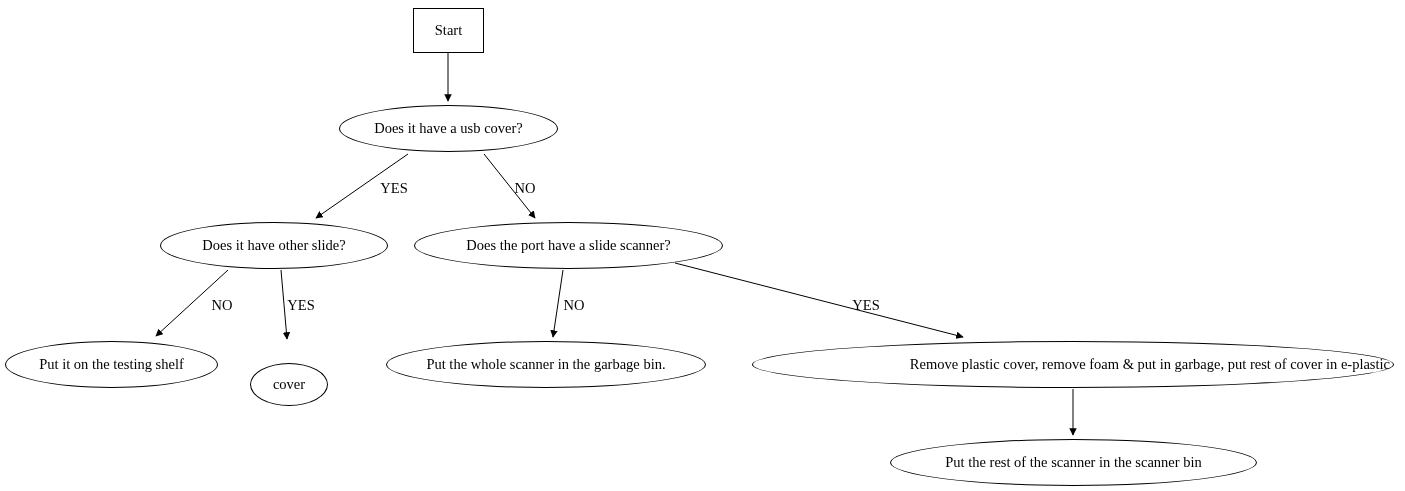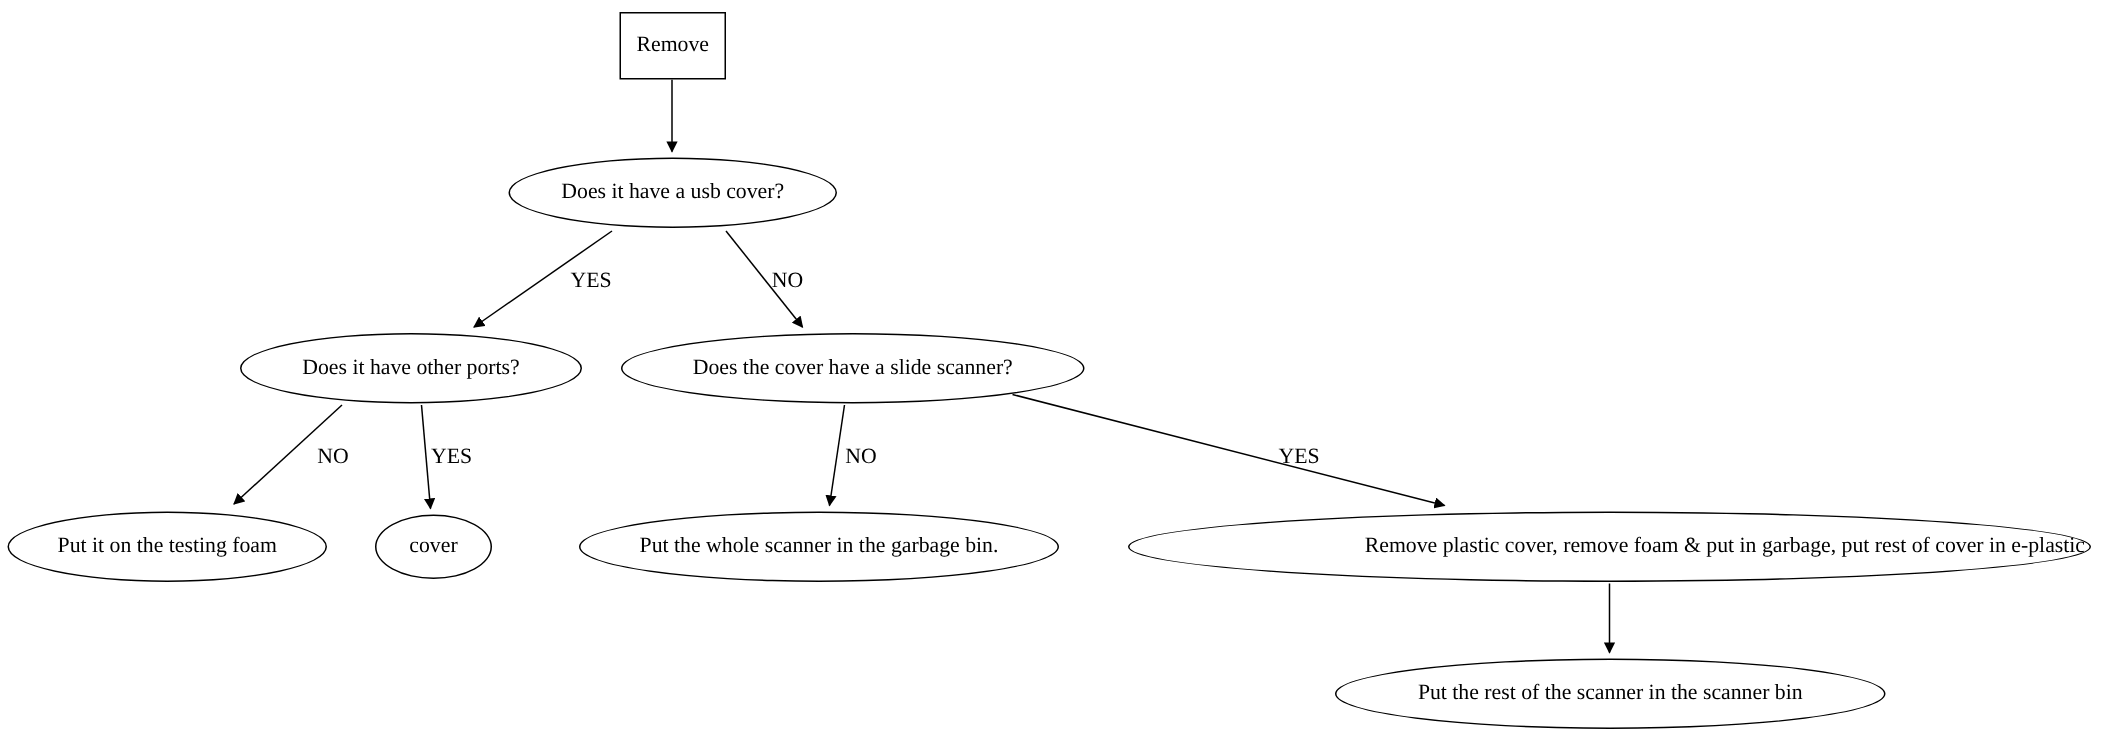--- a/index.html
+++ b/index.html
@@ -42,40 +42,40 @@
   <line x1="408" y1="154" x2="316" y2="218" marker-end="url(#arrow)"></line>
   <line x1="484" y1="154" x2="535" y2="218" marker-end="url(#arrow)"></line>
   <line x1="228" y1="270" x2="156" y2="336" marker-end="url(#arrow)"></line>
   <line x1="281" y1="270" x2="287" y2="339" marker-end="url(#arrow)"></line>
   <line x1="563" y1="270" x2="553" y2="337" marker-end="url(#arrow)"></line>
   <line x1="675" y1="263" x2="963" y2="337" marker-end="url(#arrow)"></line>
   <line x1="1073" y1="389" x2="1073" y2="435" marker-end="url(#arrow)"></line>
 </svg>
 
 <div class="node rect" style="left:413px;top:8px;width:71px;height:45px;">
-  <span>Remove</span>
+  <span>Start</span>
 </div>
 
 <div class="node ellipse" style="left:339px;top:105px;width:219px;height:47px;">
   <span>Does it have a usb cover?</span>
 </div>
 
 <div class="node ellipse" style="left:160px;top:222px;width:228px;height:47px;">
-  <span>Does it have other ports?</span>
+  <span>Does it have other slide?</span>
 </div>
 
 <div class="node ellipse" style="left:414px;top:222px;width:309px;height:47px;">
-  <span>Does the cover have a slide scanner?</span>
+  <span>Does the port have a slide scanner?</span>
 </div>
 
 <div class="node ellipse" style="left:5px;top:341px;width:213px;height:47px;">
-  <span>Put it on the testing foam</span>
+  <span>Put it on the testing shelf</span>
 </div>
 
-<div class="node ellipse" style="left:250px;top:343px;width:78px;height:43px;text-align:center;">
+<div class="node ellipse" style="left:250px;top:363px;width:78px;height:43px;text-align:center;">
   <span>cover</span>
 </div>
 
 <div class="node ellipse" style="left:386px;top:341px;width:320px;height:47px;">
   <span>Put the whole scanner in the garbage bin.</span>
 </div>
 
 <div class="node ellipse" style="left:752px;top:341px;width:642px;height:47px;justify-content:flex-end;">
   <span>Remove plastic cover, remove foam &amp; put in garbage, put rest of cover in e-plastic</span>
 </div>

